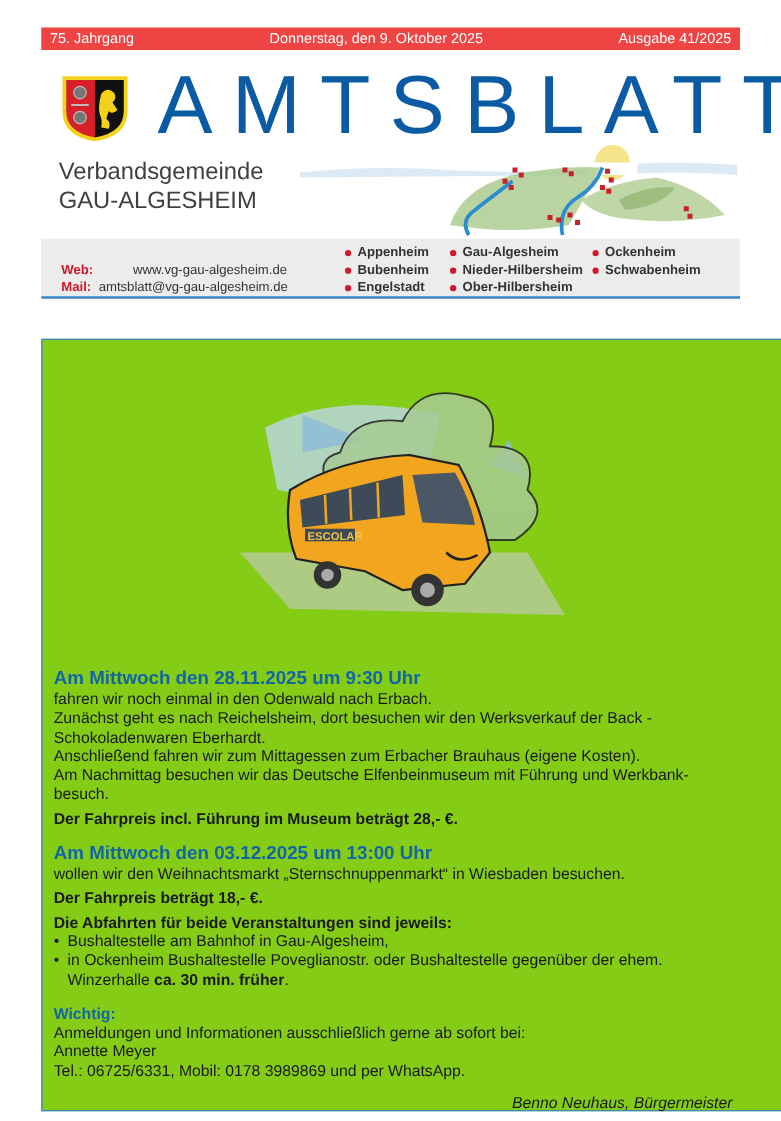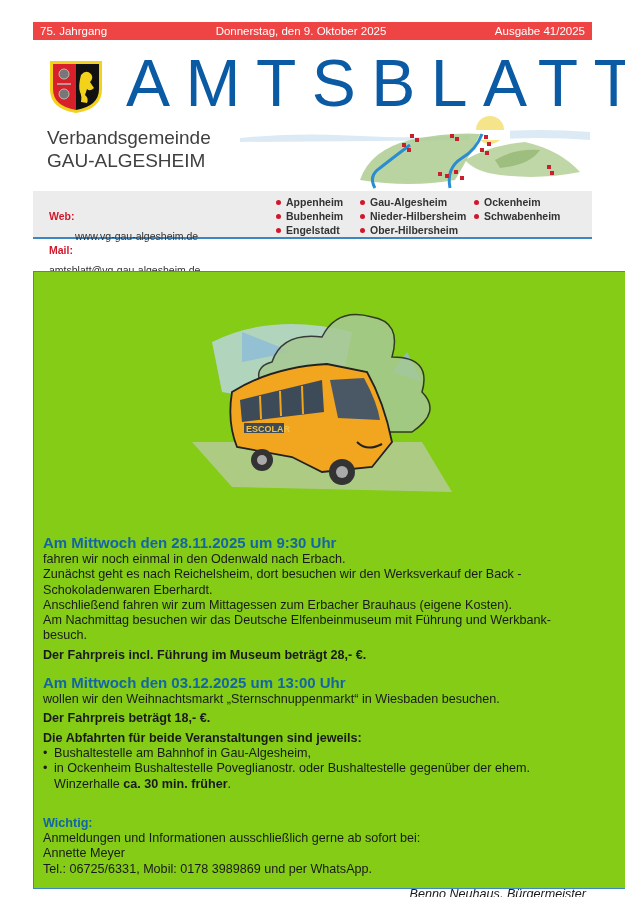--- a/index.html
+++ b/index.html
@@ -23,42 +23,42 @@
   .subtitle { position: absolute; left: 47px; top: 126px; color: #404040; font-size: 19px; line-height: 23px; }
 
   .landscape { position: absolute; left: 240px; top: 110px; width: 350px; height: 80px; }
 
   .infobar {
     position: absolute; left: 33px; top: 191px; width: 559px; height: 48px;
     background: #ececec; border-bottom: 2px solid #3b86c4; font-size: 10.5px; color: #333;
   }
   .web-label, .mail-label { color: #d0182b; font-weight: bold; }
   .contact { position: absolute; left: 16px; top: 18px; line-height: 14px; }
-  .contact-row { display: flex; gap: 6px; flex-direction: column; }
+  .contact-row { display: flex; gap: 6px; }
   .contact-row .web-val { margin-left: 26px; }
   .place-col { position: absolute; top: 4px; line-height: 14px; }
   .place { display: flex; align-items: center; gap: 5px; white-space: nowrap; font-weight: bold; }
   .bullet-dot { width: 5px; height: 5px; border-radius: 50%; background: #d0182b; display: inline-block; }
 
   .article {
     position: absolute; left: 33px; top: 271px; width: 618px; height: 618px;
     border: 1.5px solid #3b86c4; background: #84cc16;
   }
 
   .illustration { position: absolute; left: 118px; top: 20px; width: 320px; height: 210px; }
 
   .caption { position: absolute; left: 0; width: 100%; top: 219px; text-align: center; font-size: 16px; color: #111; }
 
   .content { position: absolute; left: 9px; top: 262px; width: 545px; font-size: 12.6px; line-height: 15.3px; color: #1a1a1a; }
   .event-head { color: #1366a6; font-weight: bold; font-size: 15px; line-height: 18px; }
   .bold-line { font-weight: bold; margin-top: 4px; }
   .spacer { height: 11px; }
   .list-item { display: flex; }
   .list-item .dot { width: 11px; flex: none; }
-  .important { color: #1366a6; font-weight: bold; margin-top: 24px; }
+  .important { color: #1366a6; font-weight: bold; margin-top: 12px; }
   .signature { text-align: right; font-style: italic; margin-top: 10px; padding-right: 2px; }
 </style>
 </head>
 <body>
 
 <div class="topbar">
   <span>75. Jahrgang</span>
   <span>Donnerstag, den 9. Oktober 2025</span>
   <span>Ausgabe 41/2025</span>
 </div>

